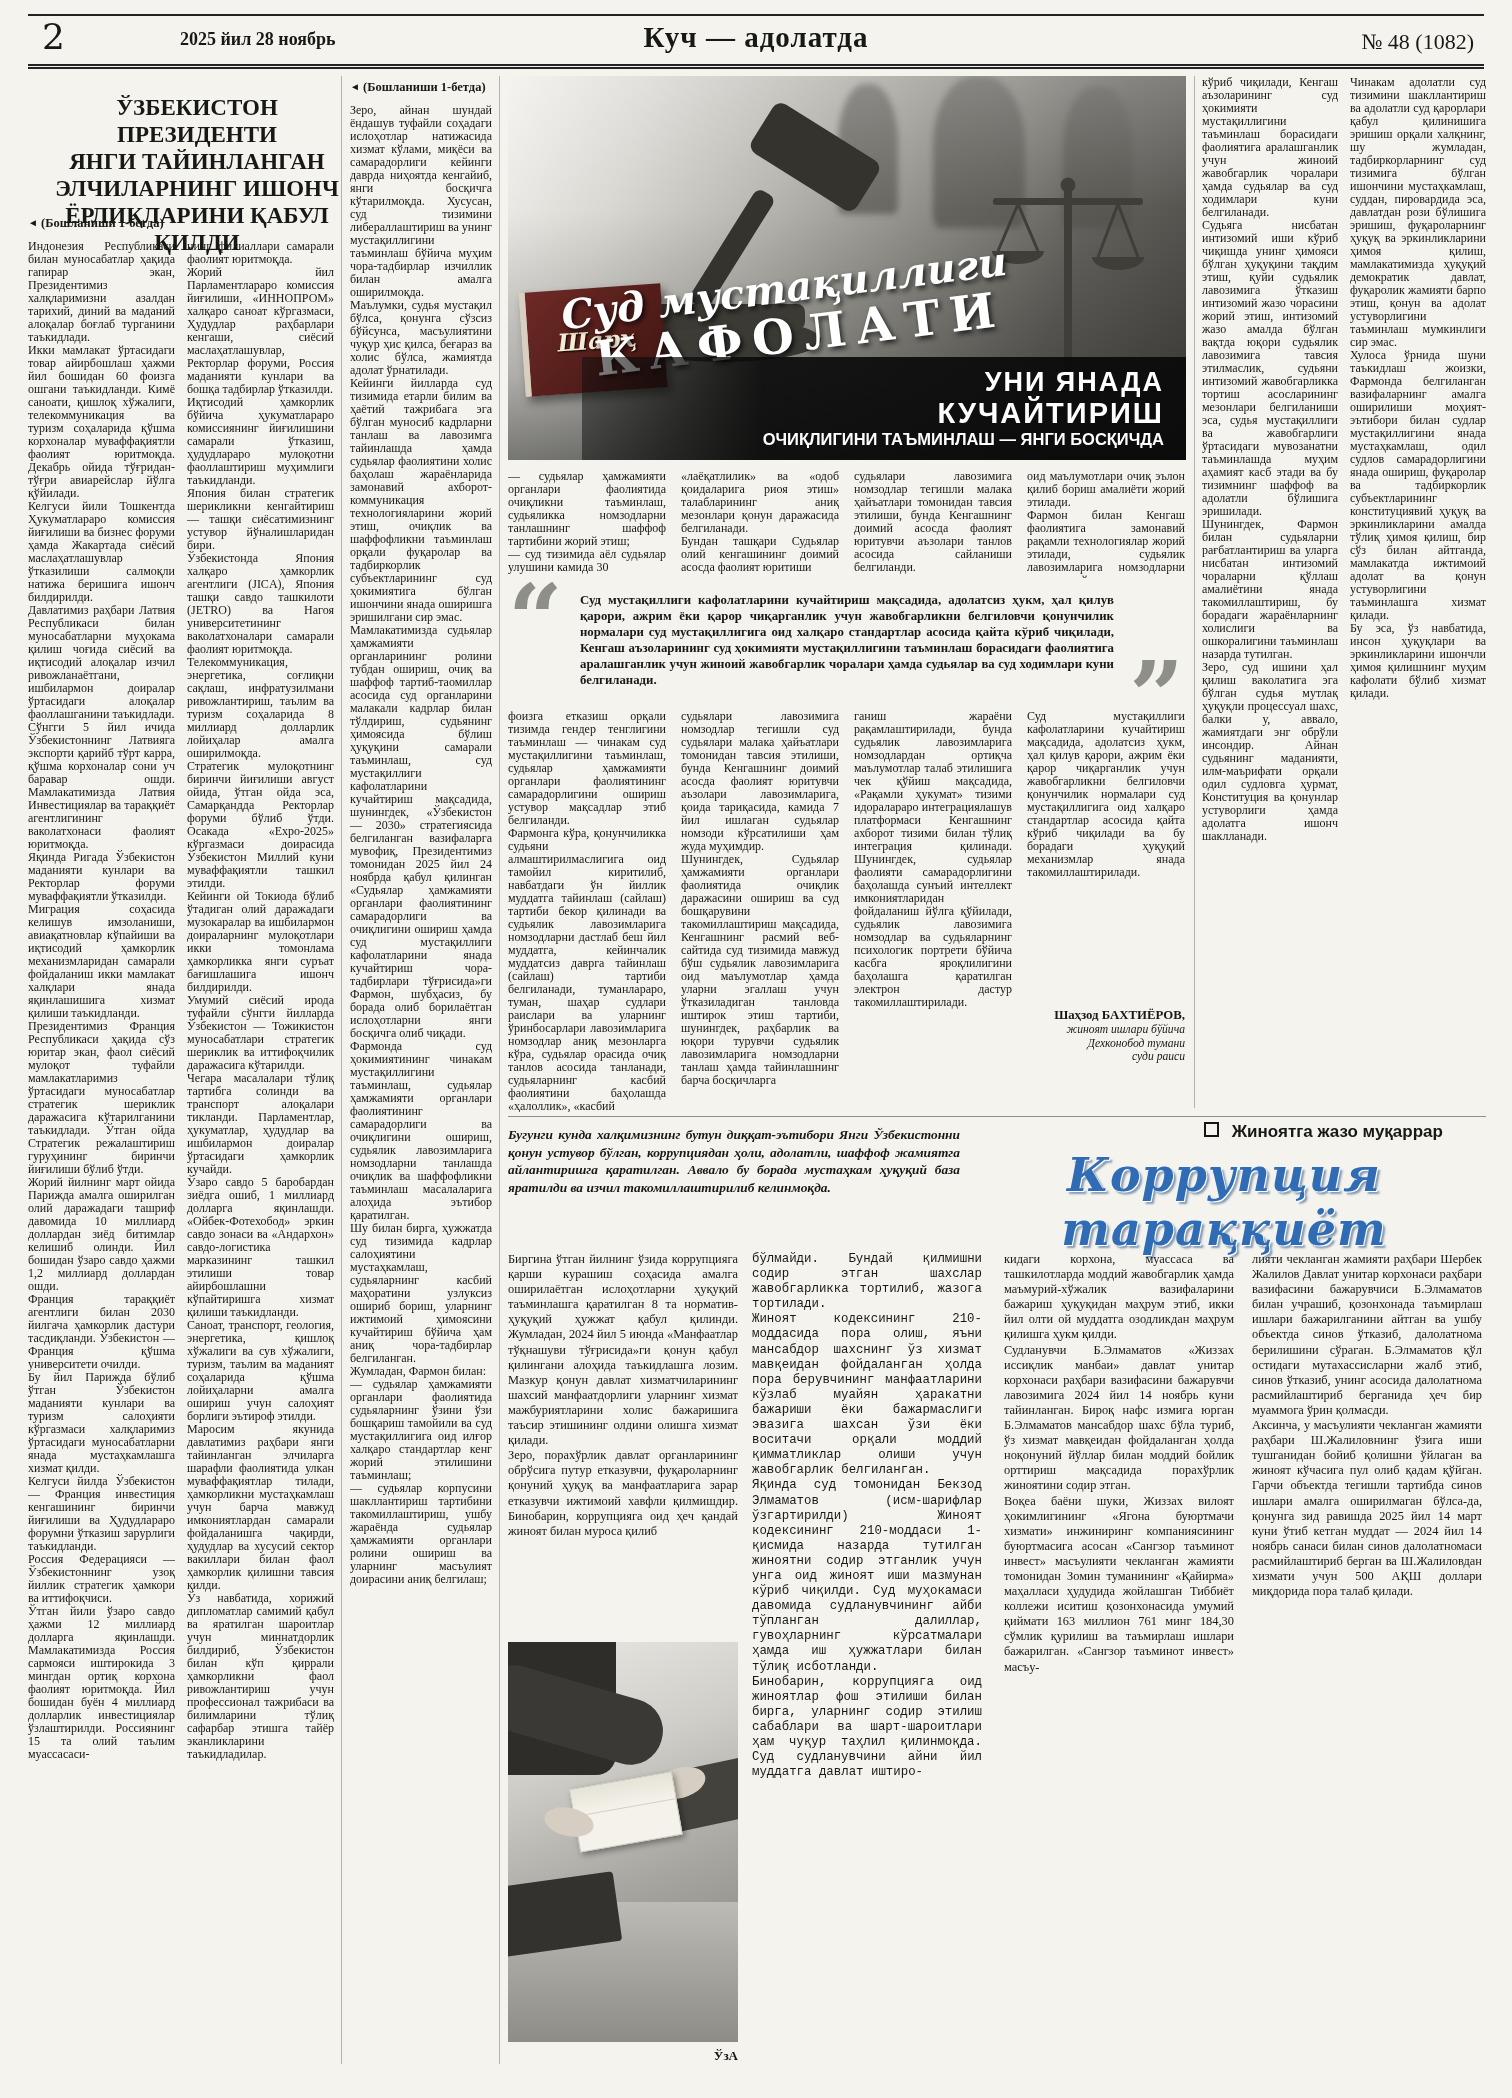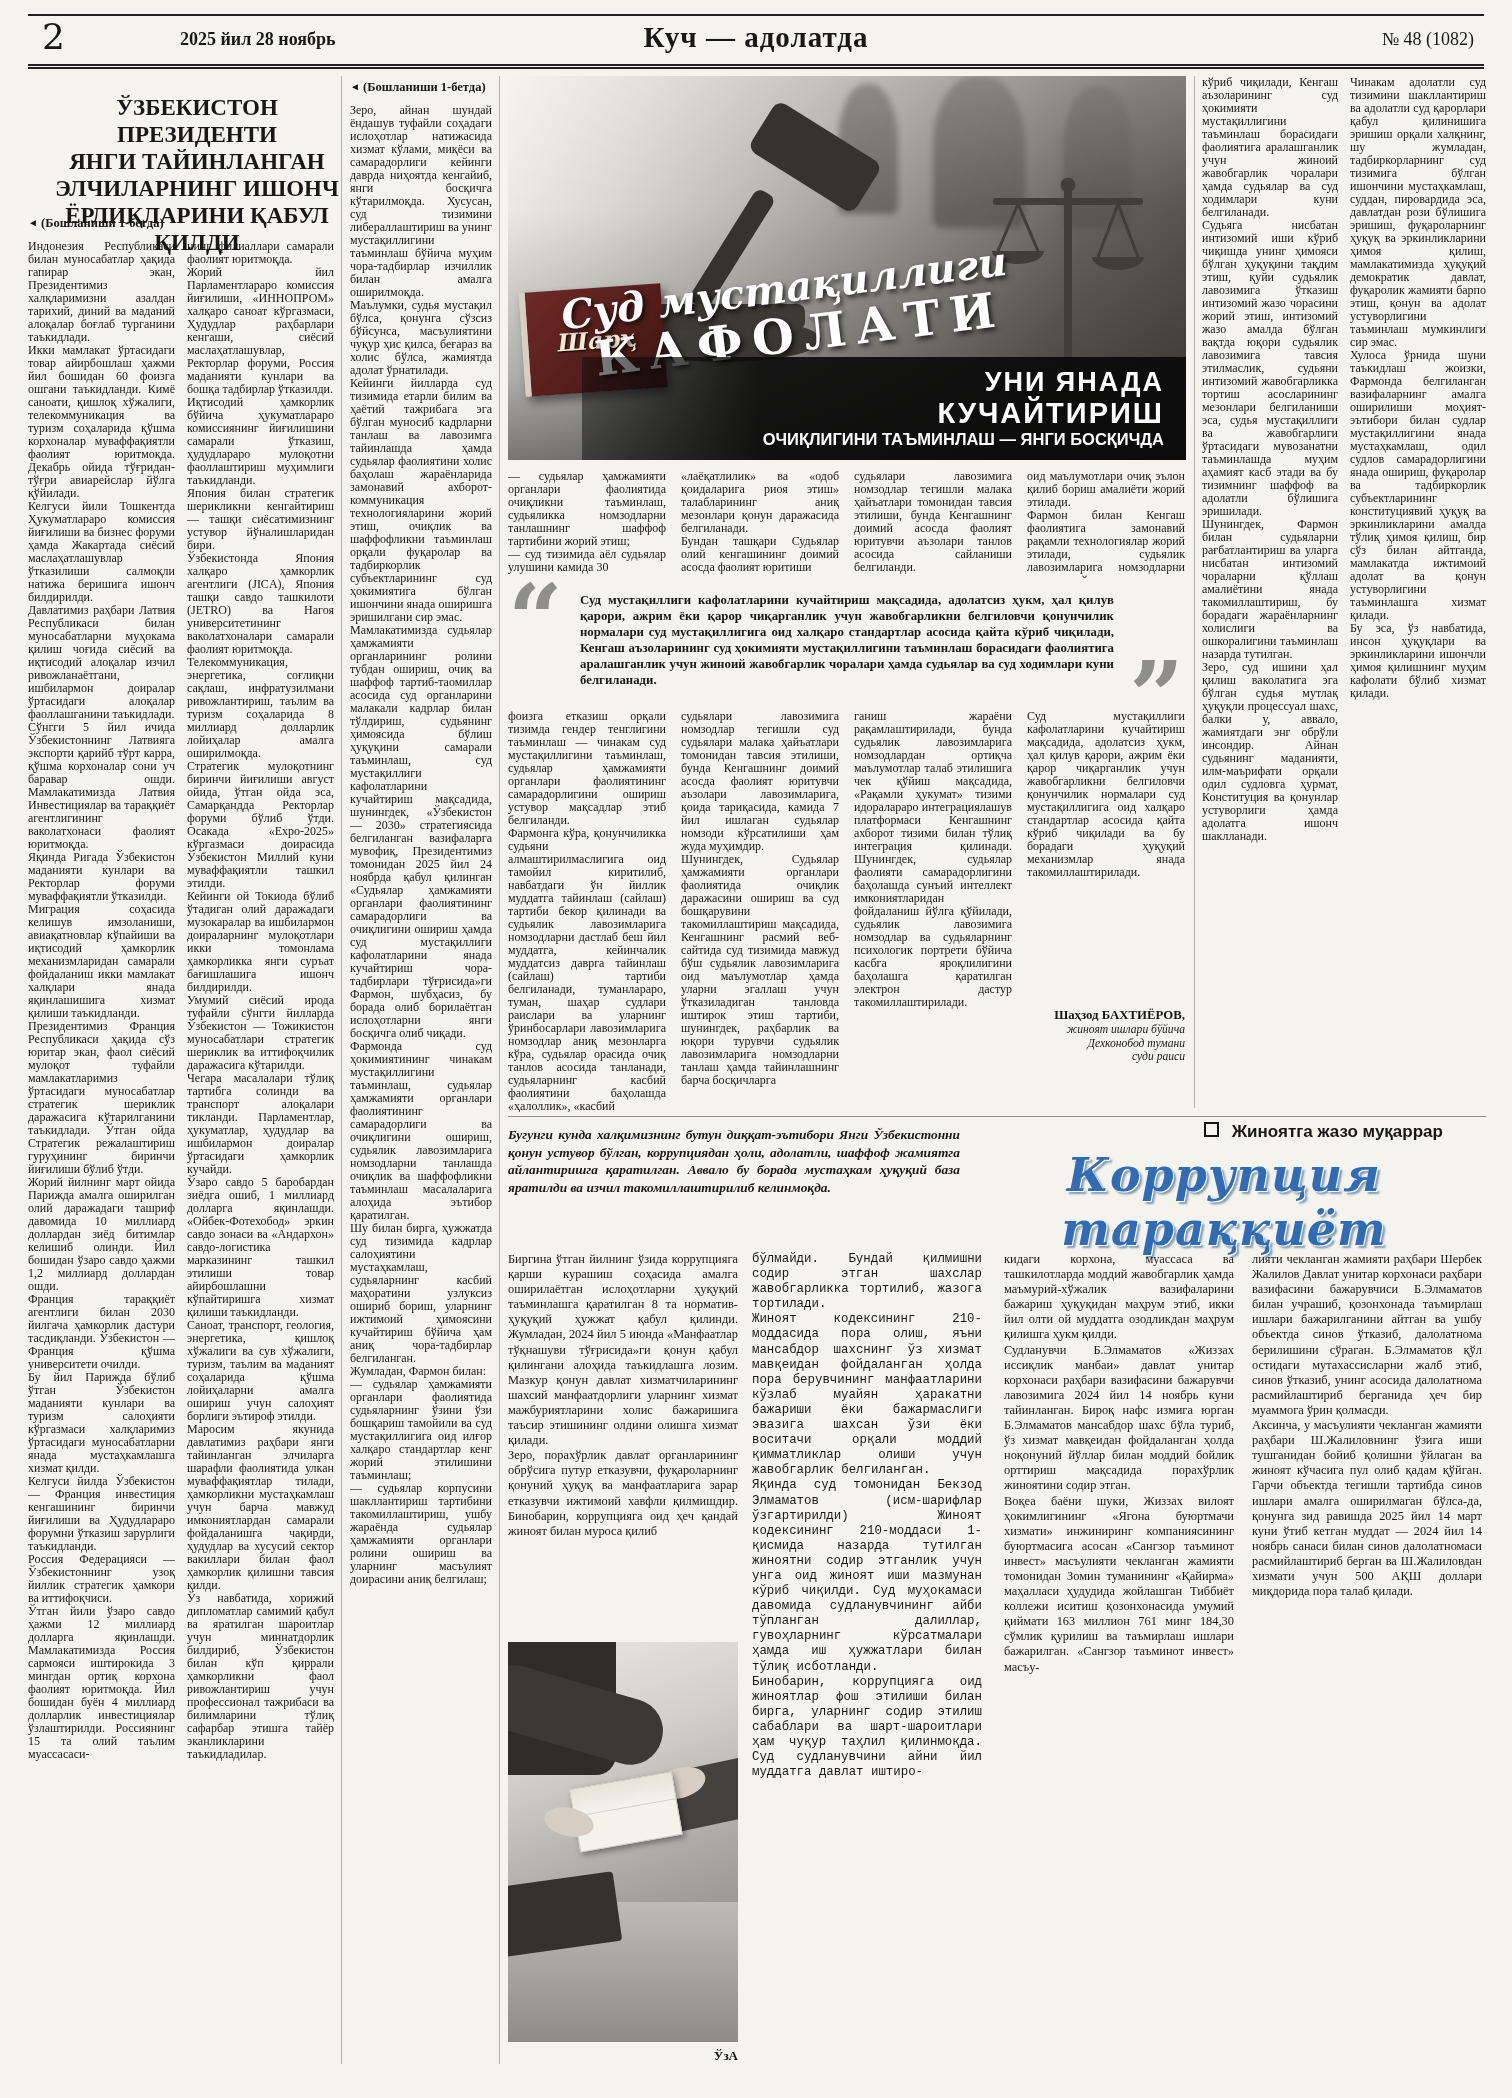--- a/index.html
+++ b/index.html
@@ -4,21 +4,21 @@
 <style>
   html,body{margin:0;padding:0;background:#8a8a86;}
   .page{position:relative;width:1512px;height:2098px;margin:0 auto;background:#f4f3ee;
         font-family:"Liberation Serif",serif;color:#181816;overflow:hidden;}
   
   .masthead{position:absolute;left:28px;top:14px;width:1456px;height:48px;
             border-top:2px solid #222;border-bottom:5px double #222;}
   .mh-num{position:absolute;left:14px;top:0;font-size:36px;font-family:"DejaVu Serif",serif;}
   .mh-date{position:absolute;left:152px;top:13px;font-size:18px;font-weight:bold;}
   .mh-title{position:absolute;left:0;right:0;top:5px;text-align:center;font-size:29px;font-weight:bold;letter-spacing:1px;}
-  .mh-issue{position:absolute;right:10px;top:13px;font-size:18px;}
+  .mh-issue{position:absolute;right:10px;top:13px;font-size:22px;}
   
   .vrule{position:absolute;width:1px;background:#b3b2ac;}
   .hline{position:absolute;height:1px;background:#8f8e88;}
   
   .t{font-size:12px;line-height:13px;text-align:justify;white-space:pre-line;overflow:hidden;}
   .big{font-size:12.4px;line-height:15.1px;}
   .abs{position:absolute;}
   
   .a1-head{position:absolute;left:28px;top:78px;width:306px;margin:16px;text-align:center;
            font-size:23px;line-height:27px;font-weight:bold;white-space:pre-line;}

